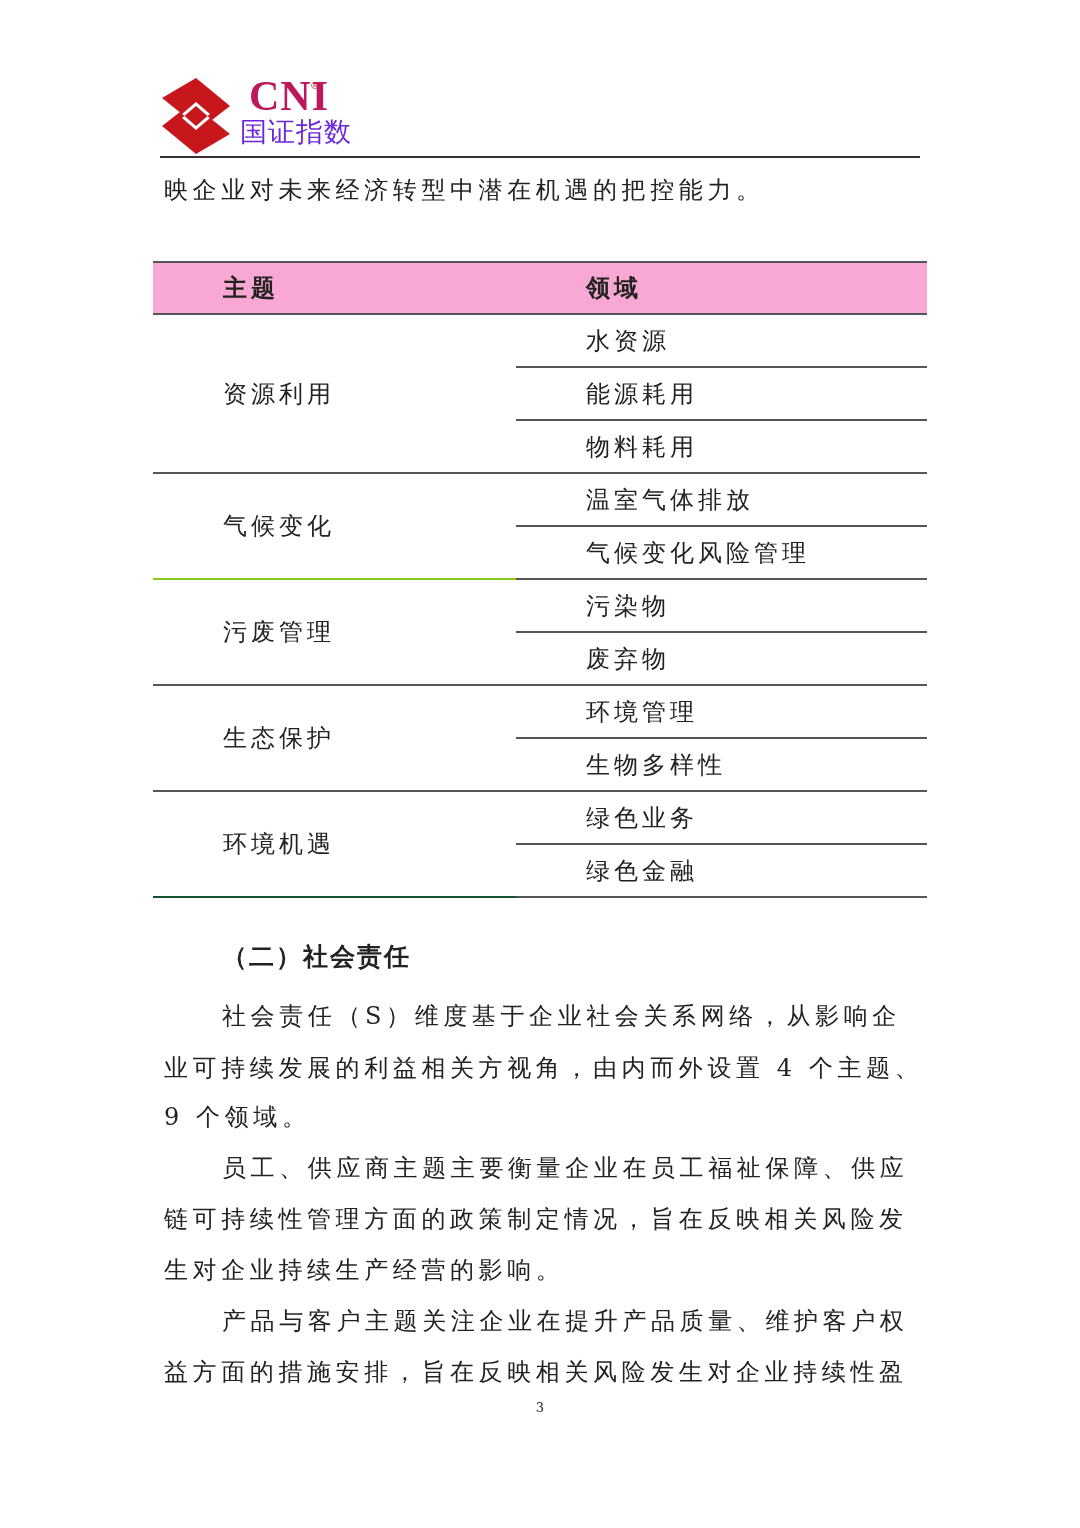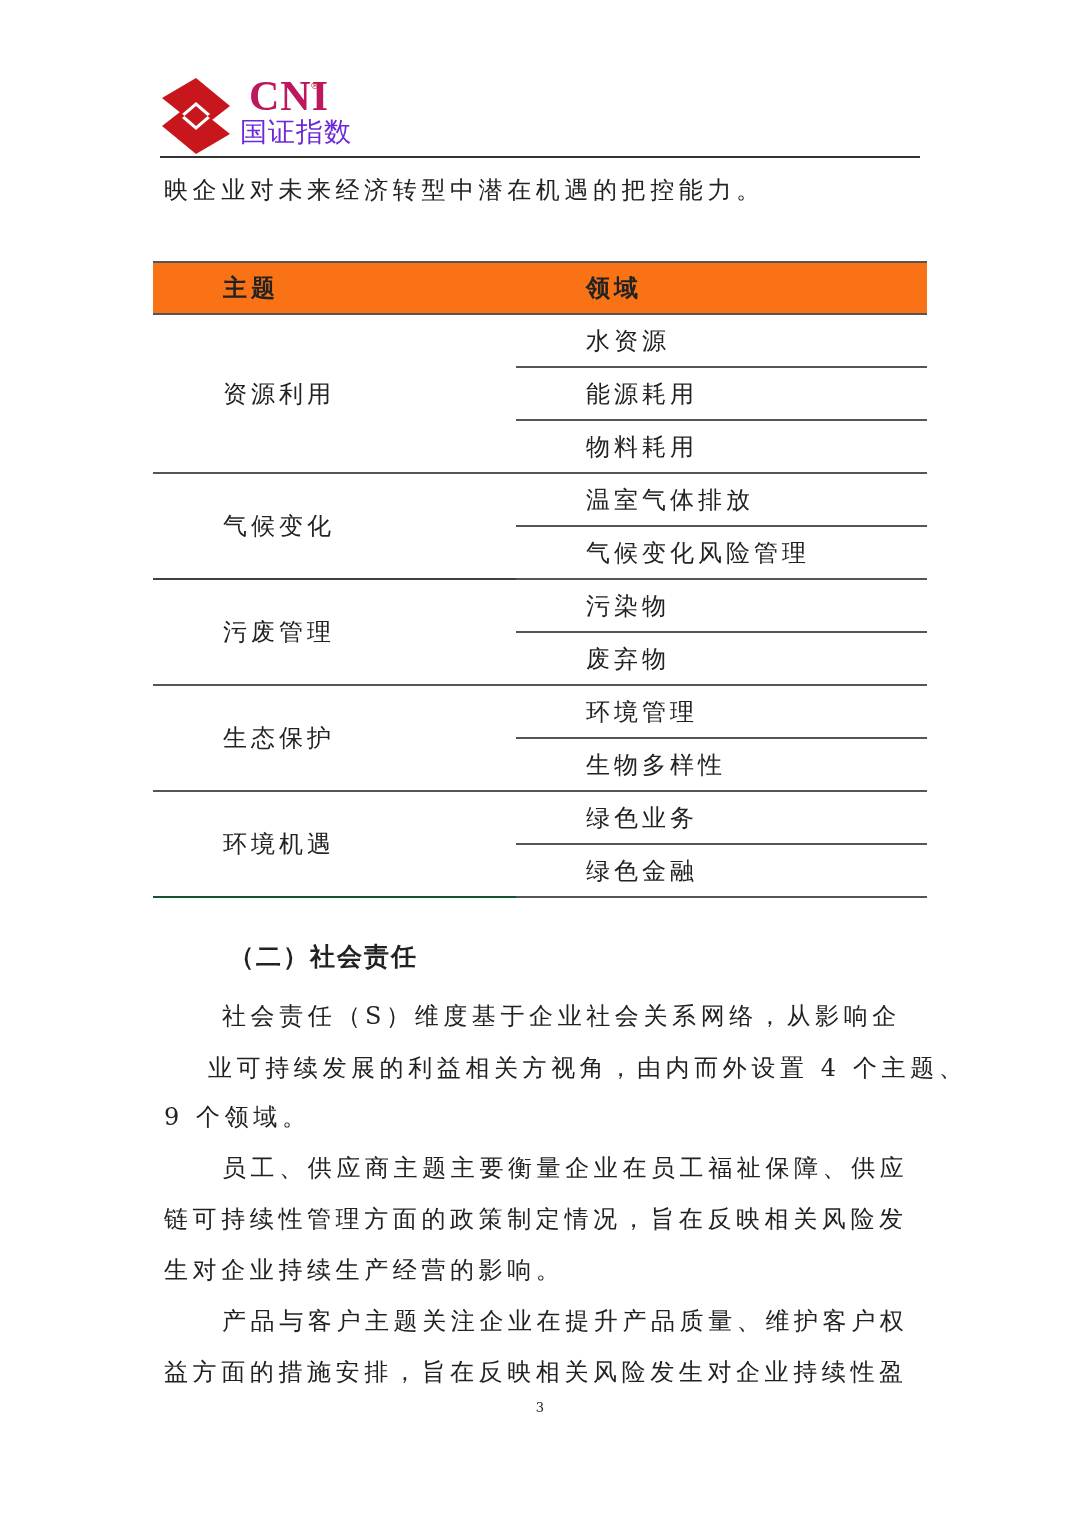--- a/index.html
+++ b/index.html
@@ -6,27 +6,27 @@
   body{width:1080px;height:1528px;position:relative;overflow:hidden;font-family:"DejaVu Serif","Liberation Serif",serif;color:#222;}
   .logo{position:absolute;left:160px;top:76px;width:200px;height:80px;}
   .logo-mark{position:absolute;left:0;top:0;width:72px;height:80px;}
   .logo-cni{position:absolute;left:80px;top:2px;font-family:"Liberation Serif",serif;font-weight:bold;font-size:42px;color:#be185d;letter-spacing:1px;line-height:36px;margin-left:9px;}
   .logo-reg{position:absolute;left:150px;top:4px;font-size:10px;color:#c8161d;}
   .logo-cn{position:absolute;left:80px;top:40px;font-family:"DejaVu Sans",sans-serif;font-size:27px;color:#6d28d9;line-height:32px;letter-spacing:1px;}
   .header-rule{position:absolute;left:160px;top:156px;width:760px;height:0;border-top:2px solid #333;}
   .para{position:absolute;left:164px;font-size:24px;line-height:52px;letter-spacing:4.6px;white-space:nowrap;}
   .indent{padding-left:58px;}
   table.tbl{position:absolute;left:153px;top:261px;width:774px;border-collapse:collapse;}
-  .tbl .hdr td{background:#f97316;height:50px;font-weight:bold;font-family:"DejaVu Sans",sans-serif;font-size:24px;border-top:2px solid #555;border-bottom:2px solid #555;}
+  .tbl .hdr td{background:#f9a8d4;height:50px;font-weight:bold;font-family:"DejaVu Sans",sans-serif;font-size:24px;border-top:2px solid #555;border-bottom:2px solid #555;}
   .tbl td{padding:0;font-size:24px;letter-spacing:4px;height:51px;}
   .tbl td.topic{width:293px;padding-left:70px;vertical-align:middle;}
   .tbl td.field{padding-left:70px;}
   .tbl tr.grp-end td{border-bottom:2px solid #555;}
   .tbl tr.sub td.field{border-bottom:2px solid #555;}
-  .section-title{position:absolute;left:222px;top:940px;font-weight:bold;font-family:"DejaVu Sans",sans-serif;font-size:25px;letter-spacing:2px;margin-left:7px;}
+  .section-title{position:absolute;left:222px;top:940px;font-weight:bold;font-family:"DejaVu Sans",sans-serif;font-size:25px;letter-spacing:2px;}
   .page-num{position:absolute;left:0;width:1080px;top:1400px;text-align:center;font-size:13px;}
 </style>
 </head>
 <body>
 
 <div class="logo">
   <svg class="logo-mark" viewBox="0 0 72 80">
     <path d="M36 2 L70 30 L52 44 L36 30 L22 42 L36 54 L50 42 L70 58 L36 78 L2 50 L20 36 L36 50 L50 38 L36 26 L22 38 L2 22 Z" fill="#c8161d"></path>
   </svg>
   <span class="logo-cni">CNI</span>
@@ -47,21 +47,21 @@
     <td class="topic" rowspan="3" style="border-bottom:2px solid #555;margin-top:40px;">资源利用</td>
     <td class="field">水资源</td>
   </tr>
   <tr class="sub">
     <td class="field">能源耗用</td>
   </tr>
   <tr class="grp-end">
     <td class="field">物料耗用</td>
   </tr>
   <tr class="sub">
-    <td class="topic" rowspan="2" style="border-bottom:2px solid #404040;">气候变化</td>
+    <td class="topic" rowspan="2" style="border-bottom:2px solid #84cc16;">气候变化</td>
     <td class="field">温室气体排放</td>
   </tr>
   <tr class="grp-end">
     <td class="field">气候变化风险管理</td>
   </tr>
   <tr class="sub">
     <td class="topic" rowspan="2" style="border-bottom:2px solid #555;margin-top:48px;">污废管理</td>
     <td class="field">污染物</td>
   </tr>
   <tr class="grp-end">
@@ -80,21 +80,21 @@
   </tr>
   <tr class="grp-end">
     <td class="field">绿色金融</td>
   </tr>
 </tbody>
   </table>
 
 <div class="section-title">（二）社会责任</div>
 
 <div class="para indent" style="top:990px;">社会责任（S）维度基于企业社会关系网络，从影响企</div>
-<div class="para" style="top:1042px;margin-left:44px;">业可持续发展的利益相关方视角，由内而外设置 4 个主题、</div>
+<div class="para" style="top:1042px;">业可持续发展的利益相关方视角，由内而外设置 4 个主题、</div>
 <div class="para" style="top:1091px;">9 个领域。</div>
 
 <div class="para indent" style="top:1142px;">员工、供应商主题主要衡量企业在员工福祉保障、供应</div>
 <div class="para" style="top:1193px;">链可持续性管理方面的政策制定情况，旨在反映相关风险发</div>
 <div class="para" style="top:1244px;">生对企业持续生产经营的影响。</div>
 
 <div class="para indent" style="top:1295px;">产品与客户主题关注企业在提升产品质量、维护客户权</div>
 <div class="para" style="top:1346px;">益方面的措施安排，旨在反映相关风险发生对企业持续性盈</div>
 
 <div class="page-num">3</div>

